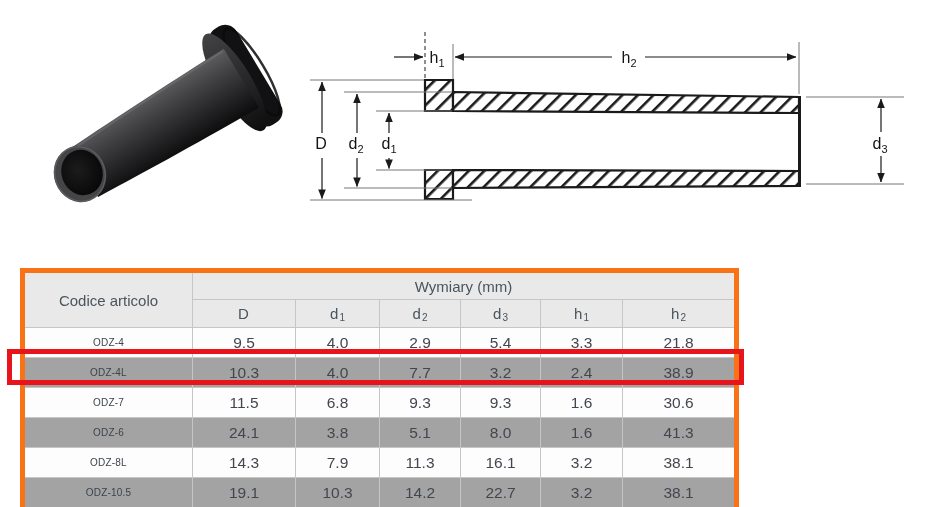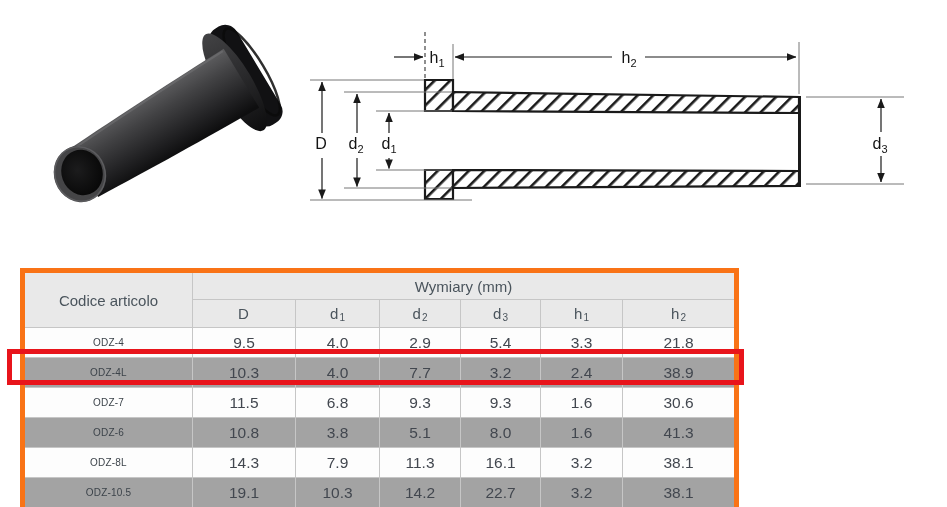--- a/index.html
+++ b/index.html
@@ -169,21 +169,21 @@
         <td class="code">ODZ-7</td>
         <td class="val">11.5</td>
         <td class="val">6.8</td>
         <td class="val">9.3</td>
         <td class="val">9.3</td>
         <td class="val">1.6</td>
         <td class="val">30.6</td>
       </tr>
       <tr class="alt">
         <td class="code">ODZ-6</td>
-        <td class="val">10.8</td>
+        <td class="val">24.1</td>
         <td class="val">3.8</td>
         <td class="val">5.1</td>
         <td class="val">8.0</td>
         <td class="val">1.6</td>
         <td class="val">41.3</td>
       </tr>
       <tr class="plain">
         <td class="code">ODZ-8L</td>
         <td class="val">14.3</td>
         <td class="val">7.9</td>

